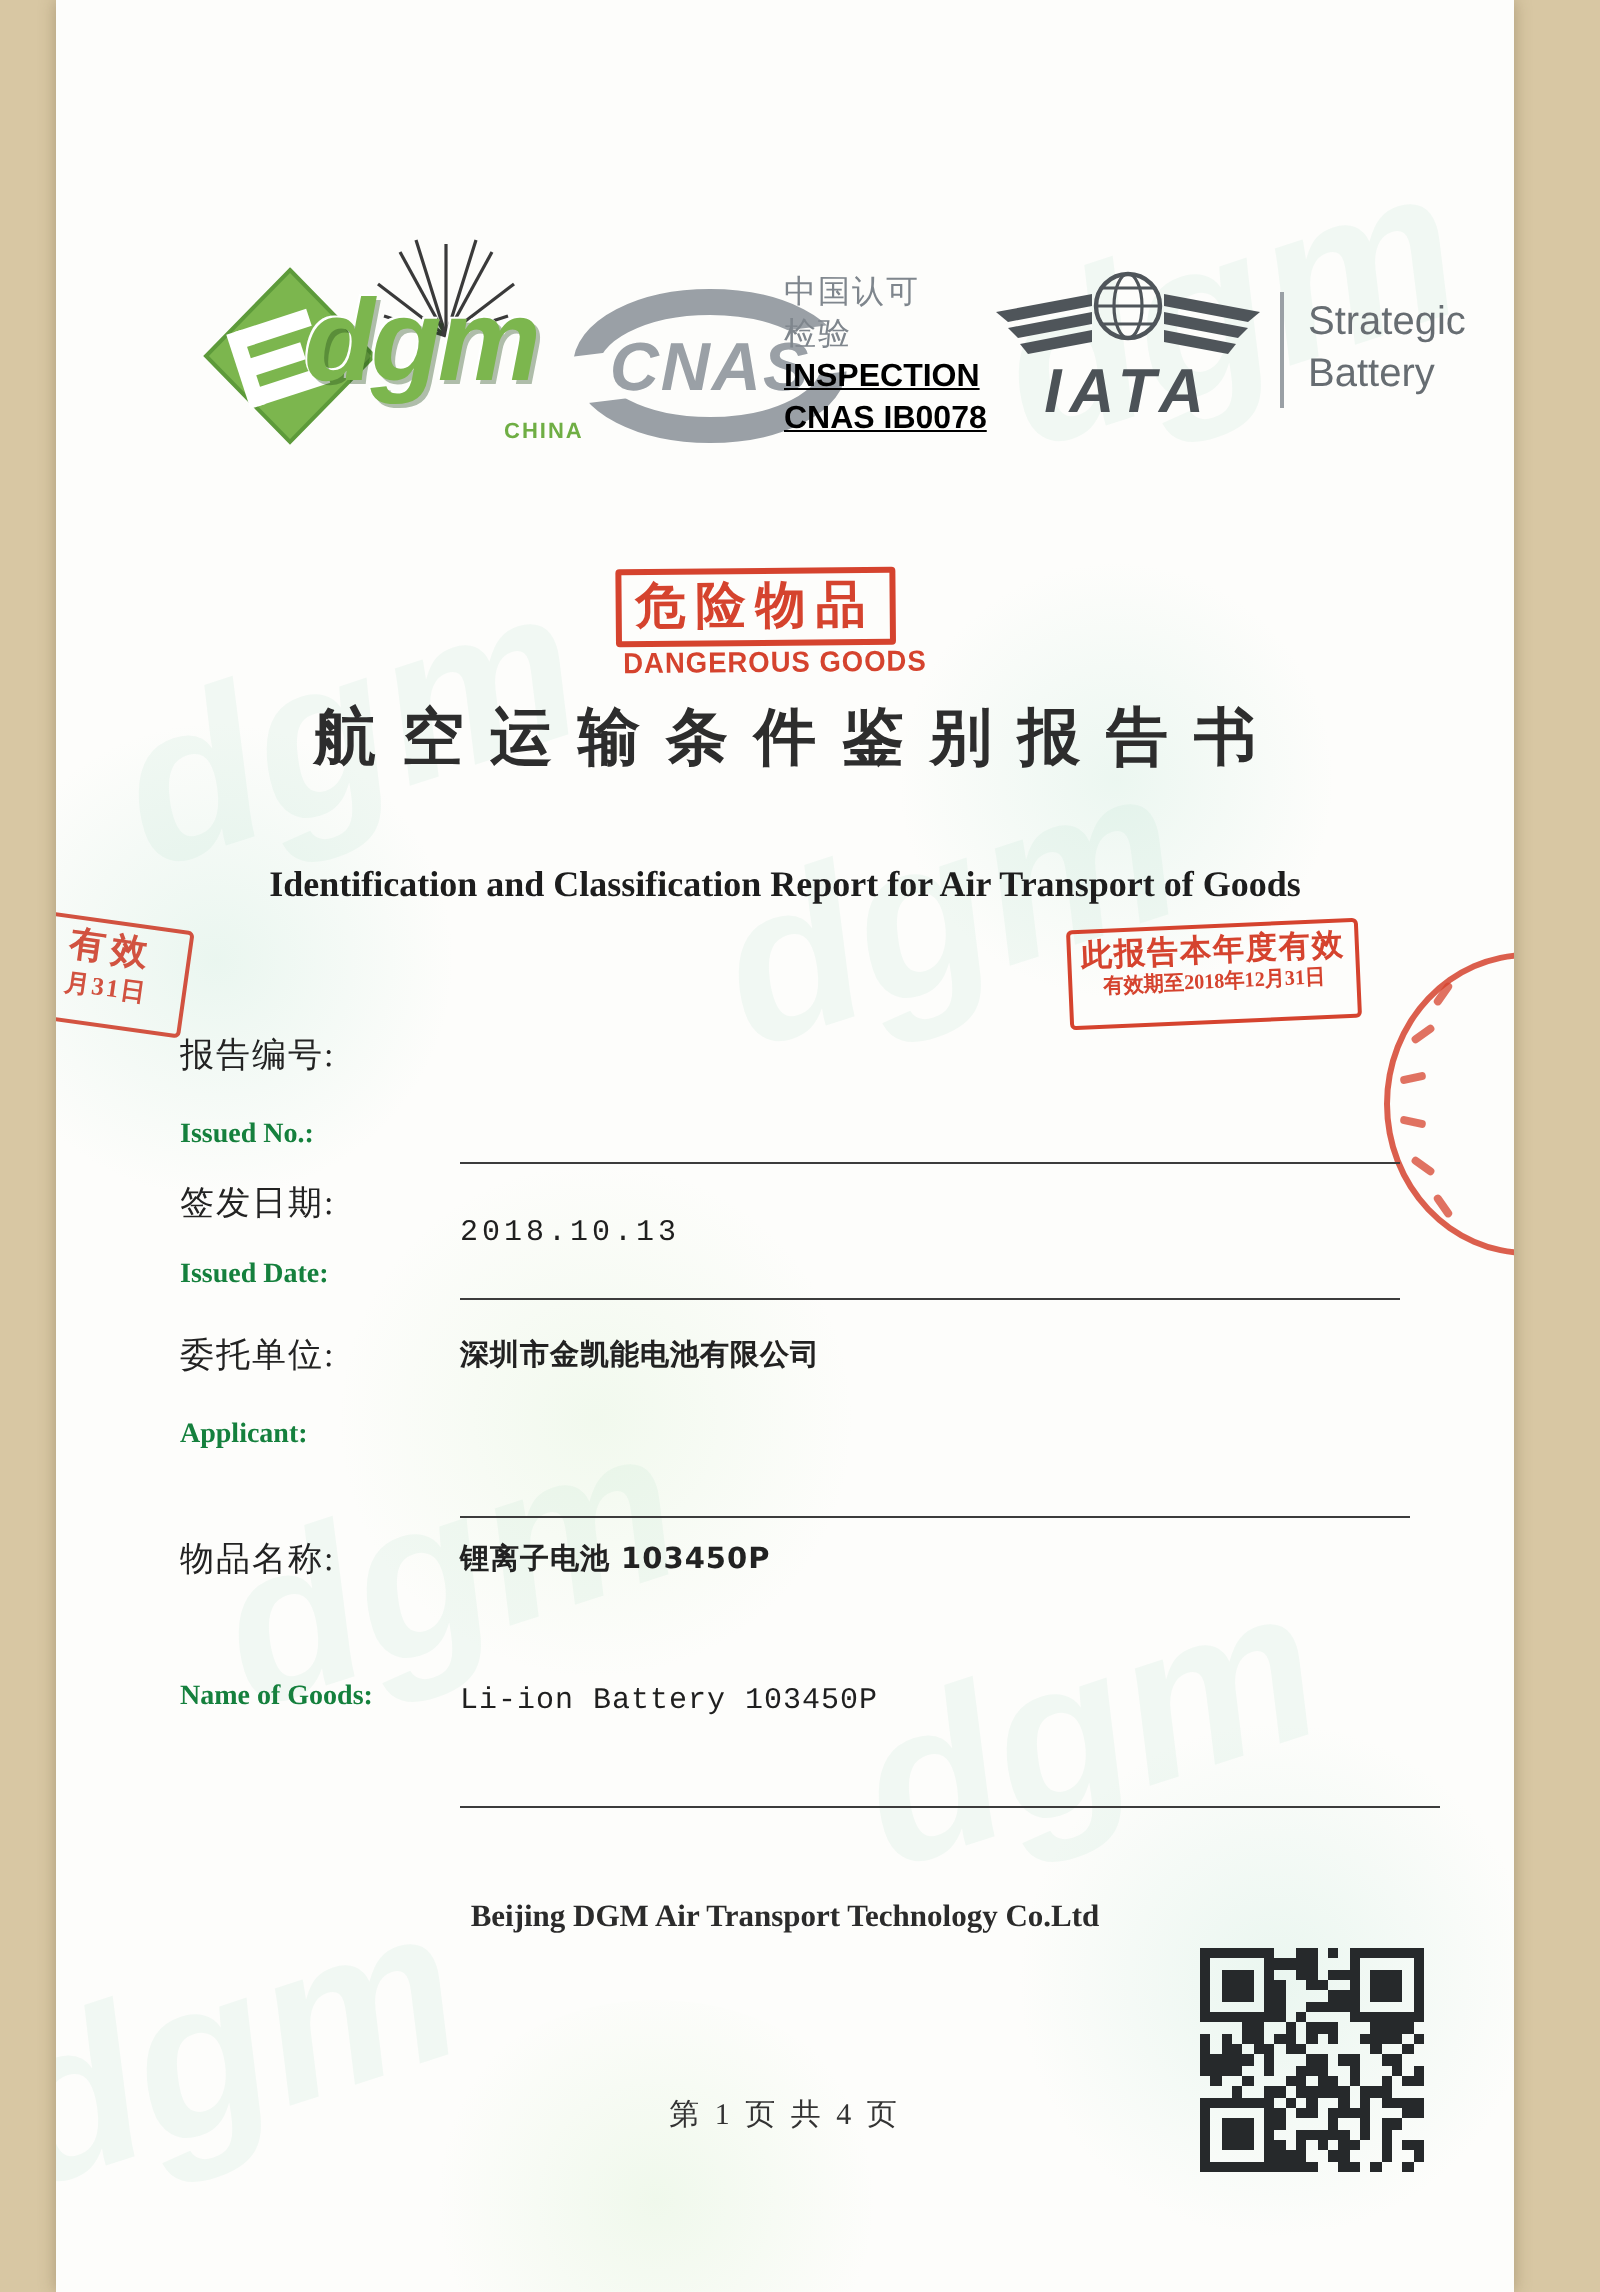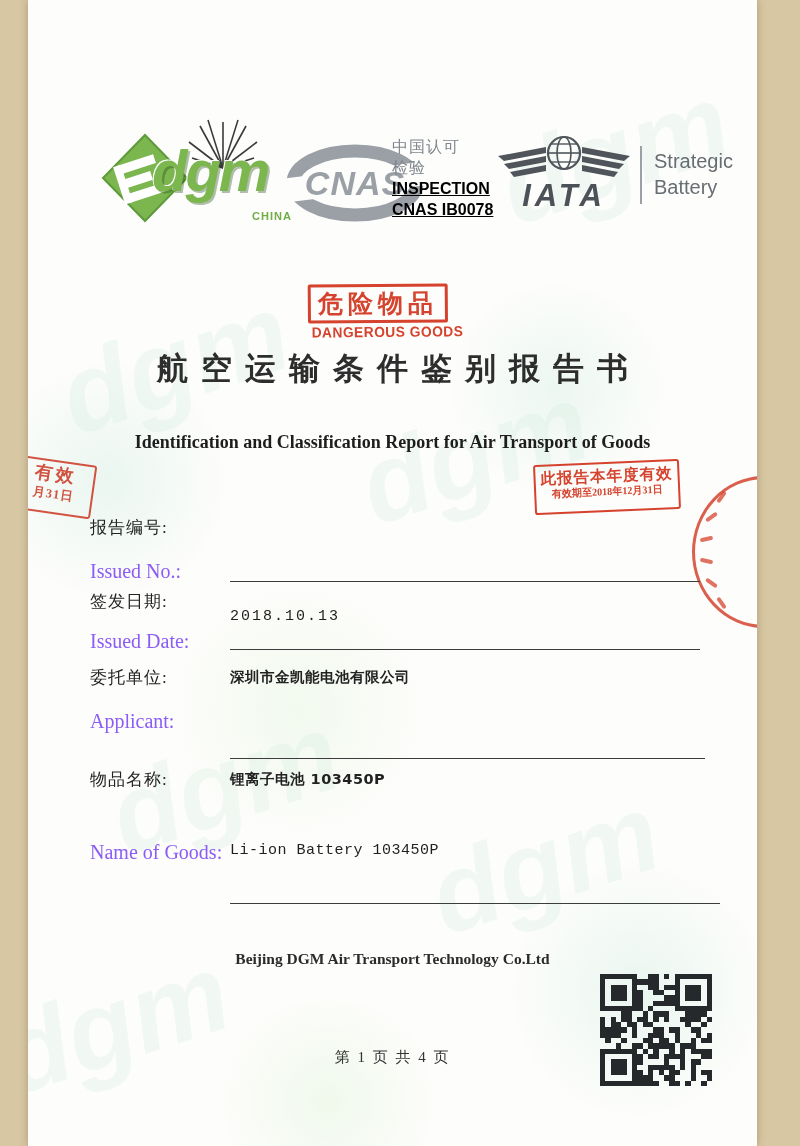--- a/index.html
+++ b/index.html
@@ -87,21 +87,21 @@
   .title-cn{
     position:absolute;left:0;top:348px;width:729px;text-align:center;
     font-size:31px;font-weight:600;color:#2d2d2d;letter-spacing:13px;text-indent:13px;
   }
   .title-en{
     position:absolute;left:0;top:432px;width:729px;text-align:center;
     font-size:18px;font-weight:bold;color:#1d1d1d;
   }
   
   .lbl-cn{position:absolute;left:62px;font-size:17px;color:#232323;letter-spacing:1px;font-weight:500;}
-  .lbl-en{position:absolute;left:62px;font-size:20px;color:#8b5cf6;}
+  .lbl-en{position:absolute;left:62px;font-size:14px;color:#15803d;font-weight:bold;}
   .val-mono{
     position:absolute;left:202px;
     font-family:"Liberation Mono","DejaVu Sans Mono",monospace;
     font-size:15px;color:#1f1f1f;letter-spacing:.5px;
   }
   .val-cn{
     position:absolute;left:202px;
     font-family:"DejaVu Sans","Liberation Sans",sans-serif;
     font-size:14.5px;font-weight:600;color:#222;letter-spacing:.5px;
   }

